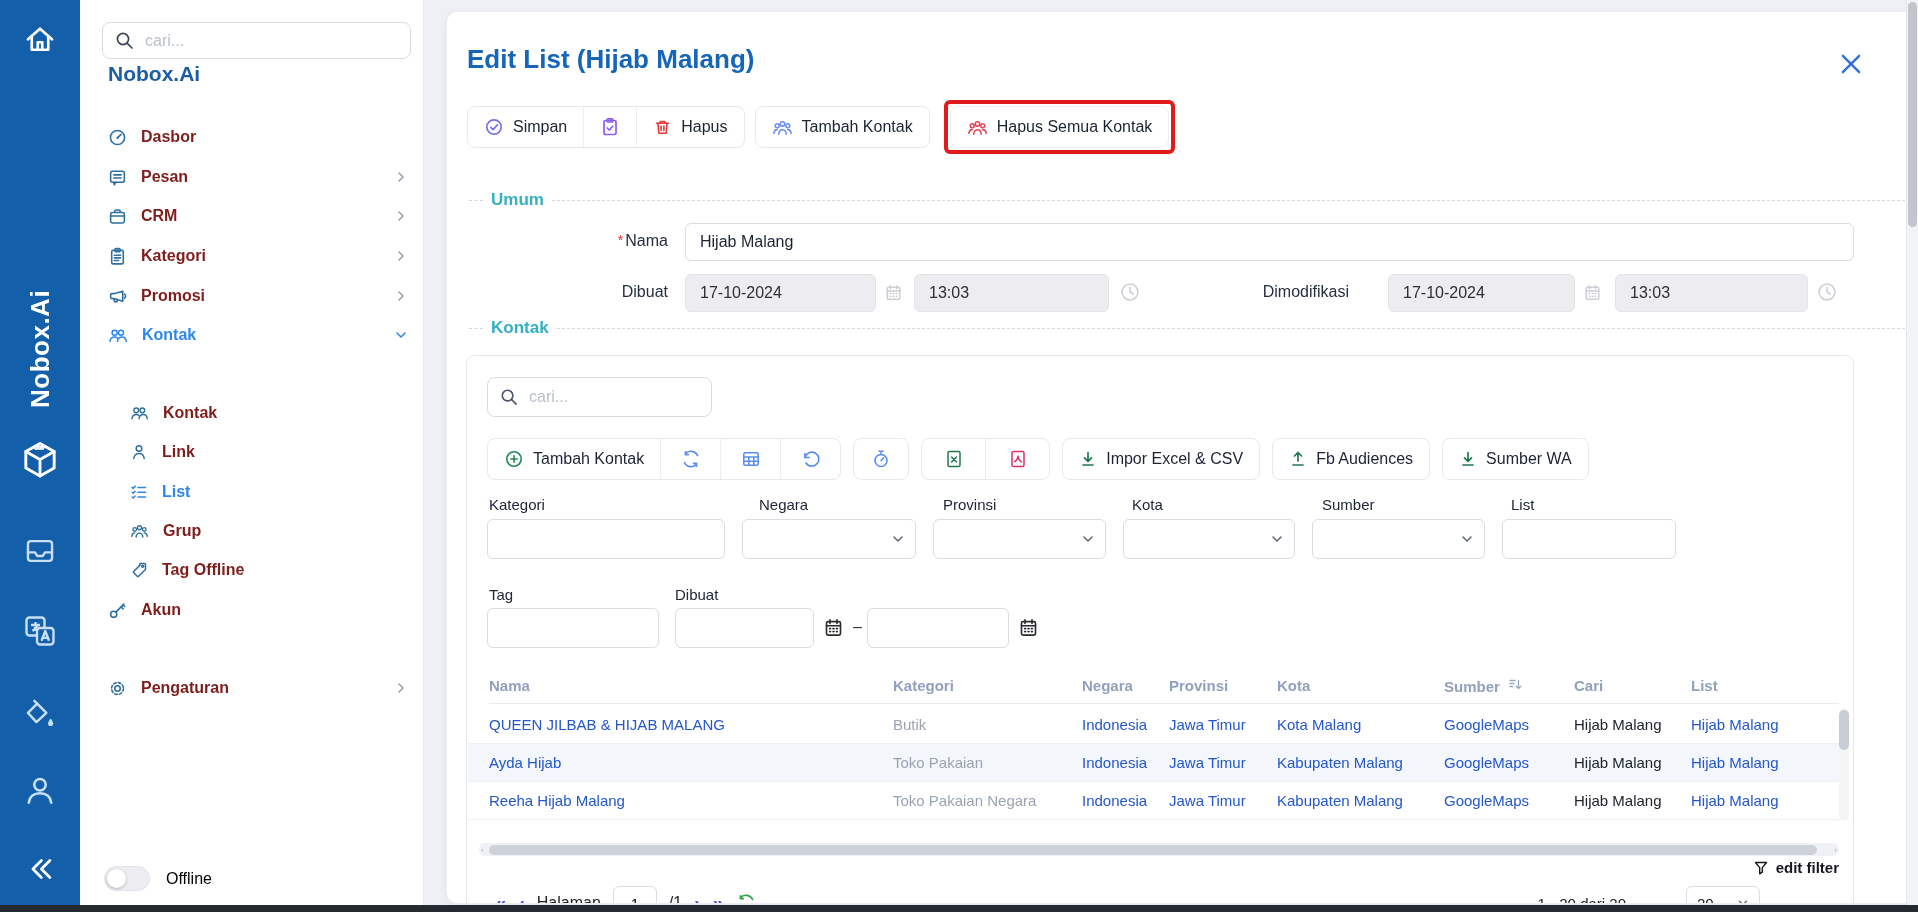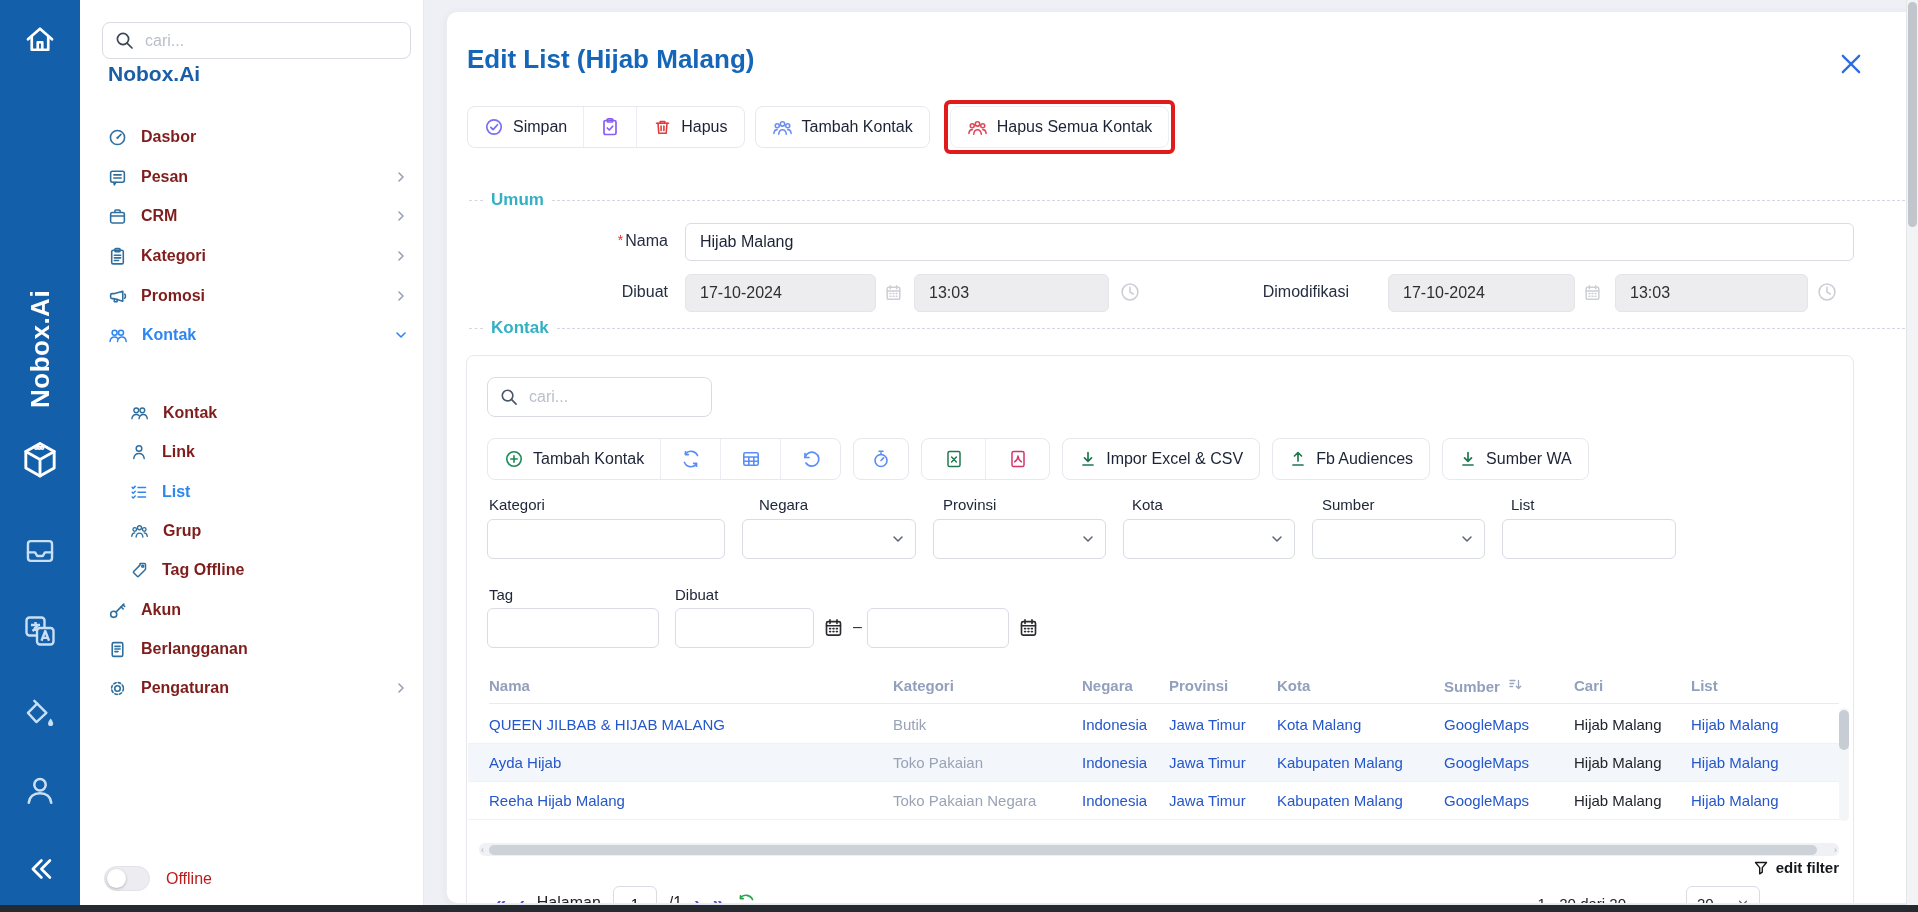--- a/index.html
+++ b/index.html
@@ -25,21 +25,21 @@
   .mi.sub { padding-left:50px; }
   .mi .lbl { font-size:16px; font-weight:bold; color:#7f1d1d; white-space:nowrap; }
   .mi.sub .lbl { font-weight:bold; }
   .mi.active { color:#2e86f0; }
   .mi.active .lbl { color:#2e86f0; }
   .mi .chev { position:absolute; right:16px; color:#97a1b1; display:flex; }
   .mi .chev.blue { color:#2e86f0; }
   .offline { position:absolute; left:24px; top:866px; display:flex; align-items:center; gap:16px; }
   .toggle { width:46px; height:25px; border-radius:13px; background:#ececf1; border:1px solid #e2e2ea; position:relative; cursor:pointer; }
   .knob { position:absolute; left:2px; top:2px; width:19px; height:19px; border-radius:50%; background:#fff; box-shadow:0 1px 3px rgba(0,0,0,.25); }
-  .offline-lbl { font-size:16px; color:#b91c1c; }
+  .offline-lbl { font-size:16px; color:#000000; }
 
   
   .main-bg { position:absolute; left:424px; top:0; width:1482px; height:912px; background:#eef0f5; }
   .panel { position:absolute; left:447px; top:12px; width:1714px; height:891px; background:#fff; border-radius:10px;
            box-shadow:0 0 0 1px #ececf2, 0 2px 10px rgba(30,40,60,.07); overflow:hidden; }
   .p-title { position:absolute; left:20px; top:32px; font-size:26px; font-weight:bold; color:#1565b8; }
   .p-close { position:absolute; left:1390px; top:38px; width:28px; height:28px; color:#2d6fe0; cursor:pointer; display:flex; }
 
   .tb { position:absolute; left:20px; top:88px; display:flex; align-items:center; gap:10px; }
   .btngroup { display:flex; background:#fff; border:1px solid #e7e7ee; border-radius:8px; height:42px; }
@@ -328,29 +328,20 @@
     <div class="mi" style="top:595px">
       <span>
           <svg width="19" height="19" viewBox="0 0 18 18" fill="none" stroke="currentColor" stroke-width="1.5" stroke-linecap="round">
             <circle cx="5.4" cy="12.6" r="2.9"></circle>
             <path d="M7.5 10.5 15 3"></path>
             <path d="M12.4 5.6l2 2M14.3 3.7l1.5 1.5"></path>
           </svg>
         </span>
       <span class="lbl">Akun</span>
     </div>
-    <div class="mi" style="top:634px">
-      <span>
-          <svg width="19" height="19" viewBox="0 0 18 18" fill="none" stroke="currentColor" stroke-width="1.5" stroke-linecap="round" stroke-linejoin="round">
-            <rect x="4" y="2.5" width="10" height="13" rx="1.4"></rect>
-            <path d="M6.5 6h5M6.5 8.5h5M6.5 11h3"></path>
-          </svg>
-        </span>
-      <span class="lbl">Berlangganan</span>
-    </div>
     <div class="mi" style="top:673px">
       <span>
           <svg width="19" height="19" viewBox="0 0 18 18" fill="none" stroke="currentColor" stroke-width="1.5" stroke-linecap="round">
             <circle cx="9" cy="9" r="2.6"></circle>
             <circle cx="9" cy="9" r="5.6" stroke-dasharray="2.4 2"></circle>
           </svg>
         </span>
       <span class="lbl">Pengaturan</span>
       <span class="chev">
           <svg width="14" height="14" viewBox="0 0 14 14" fill="none" stroke="currentColor" stroke-width="1.6" stroke-linecap="round" stroke-linejoin="round">

